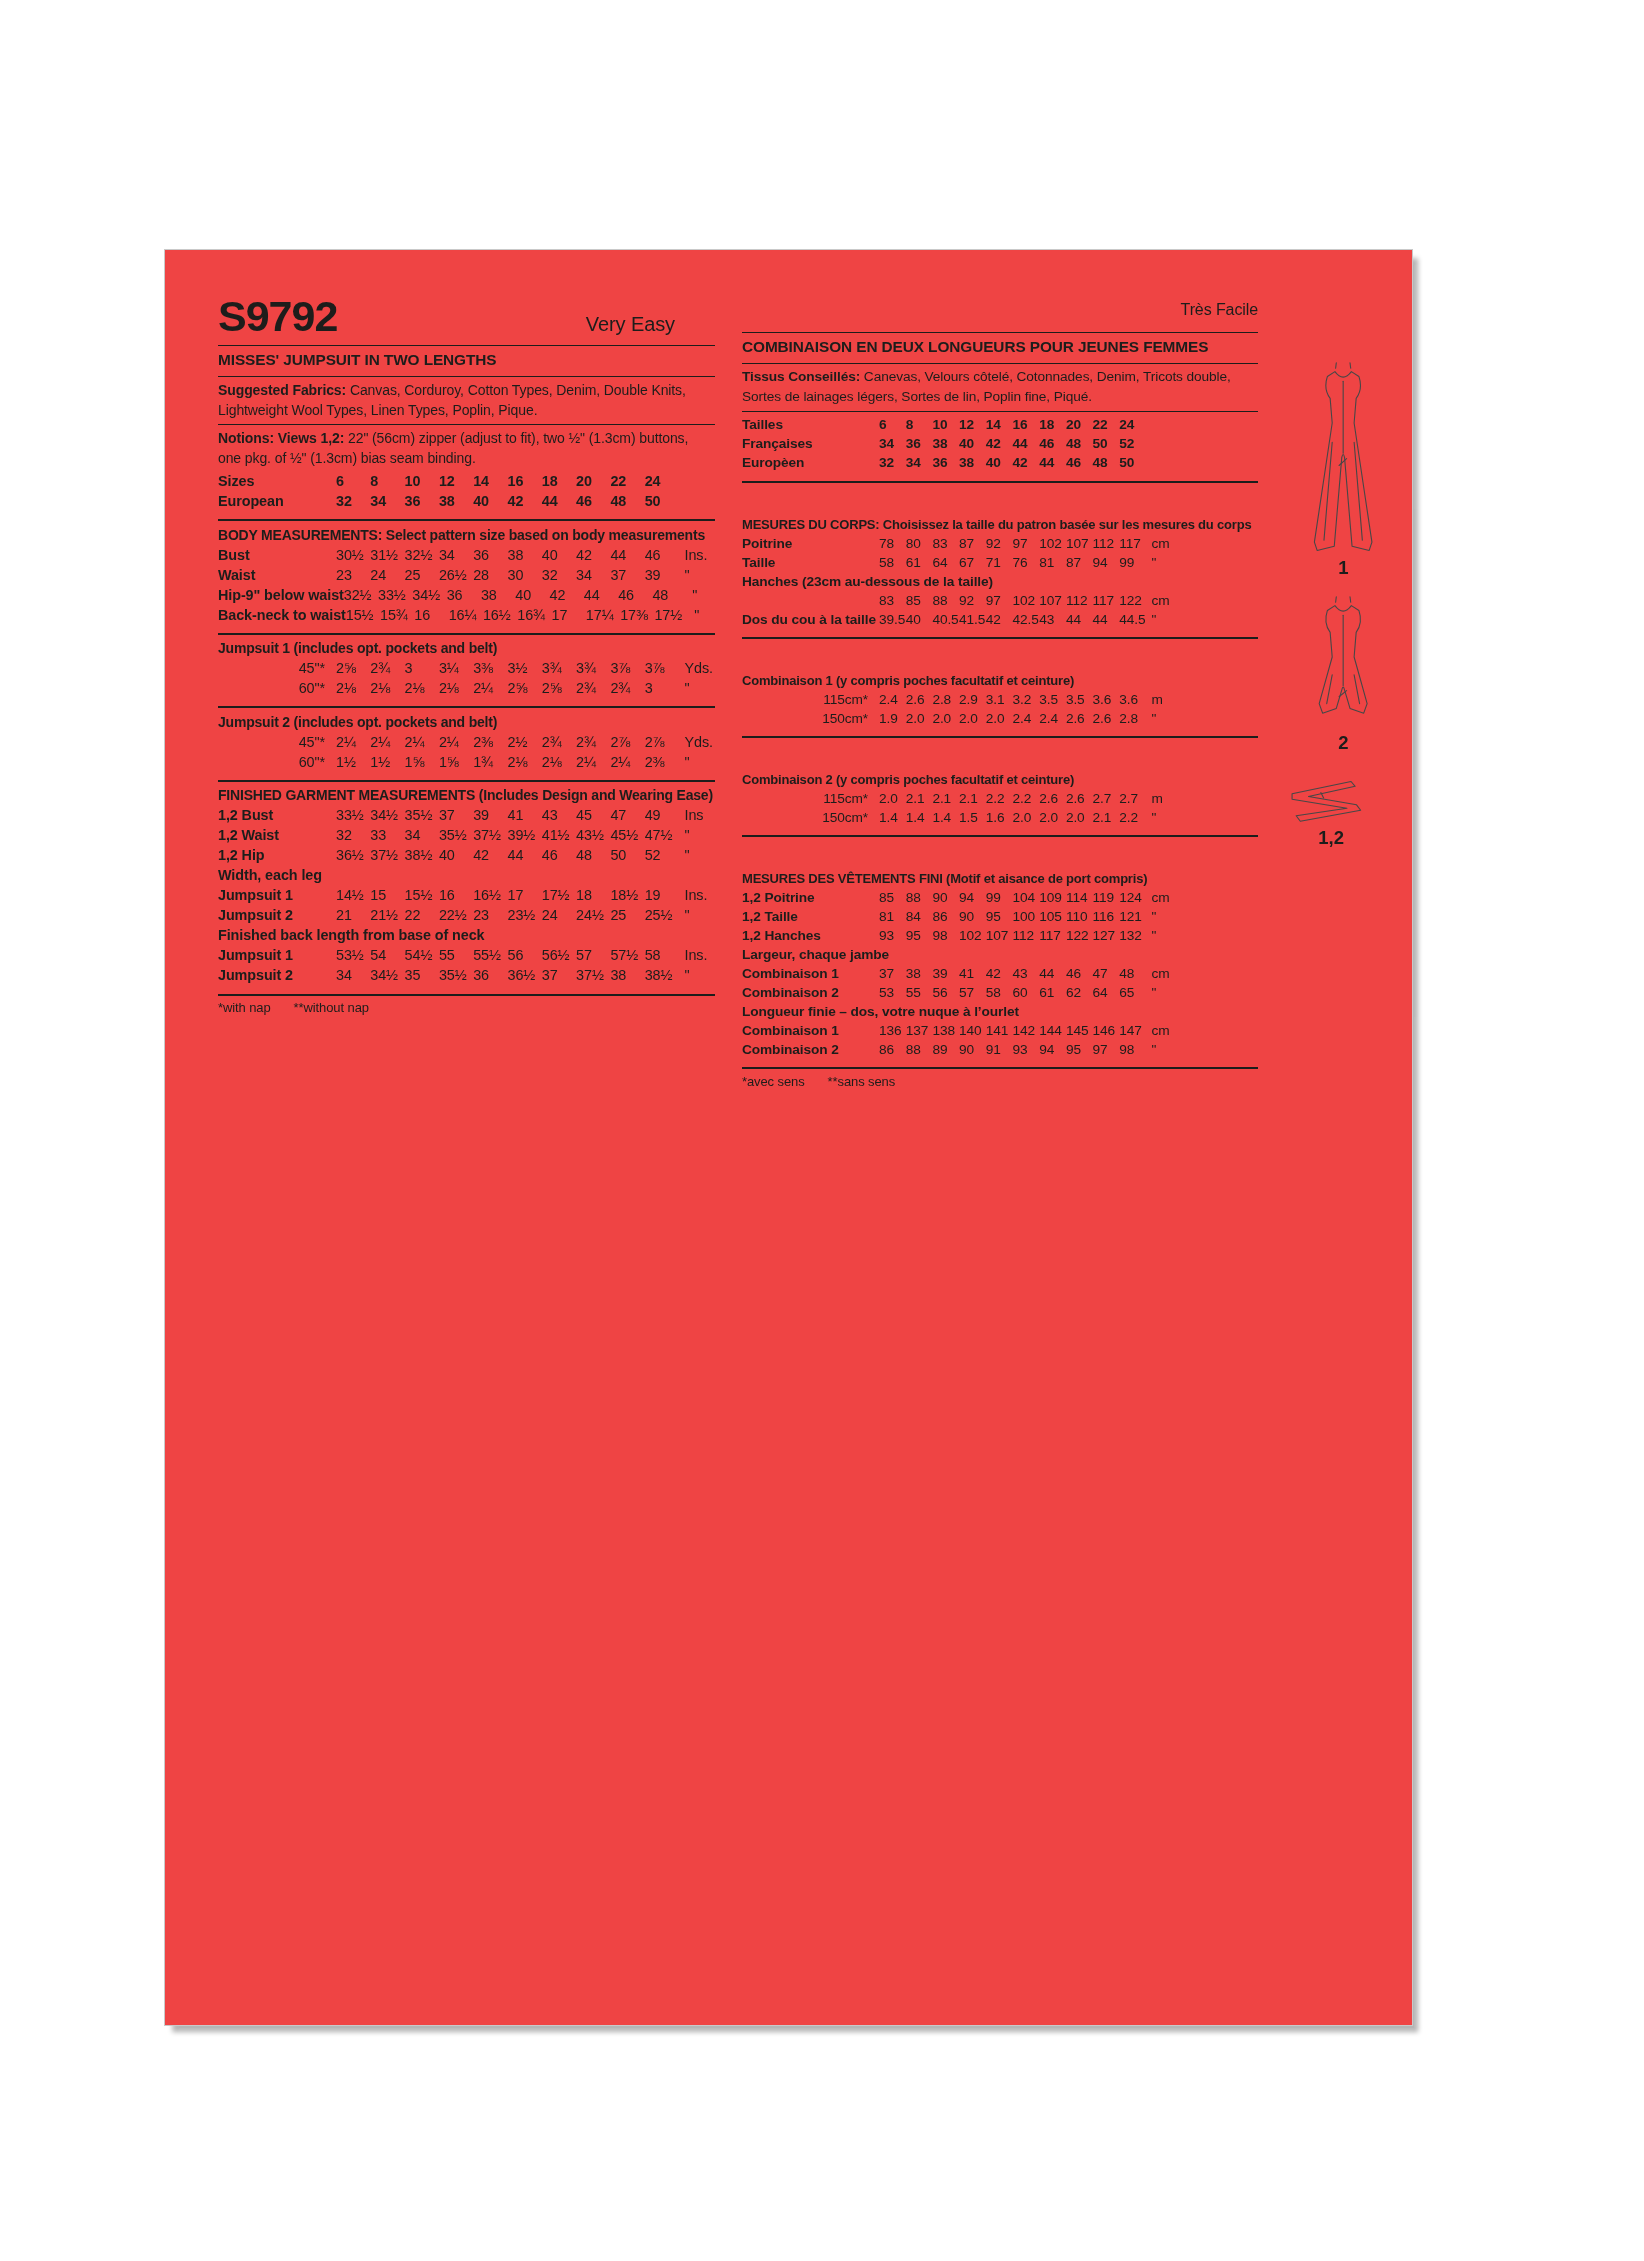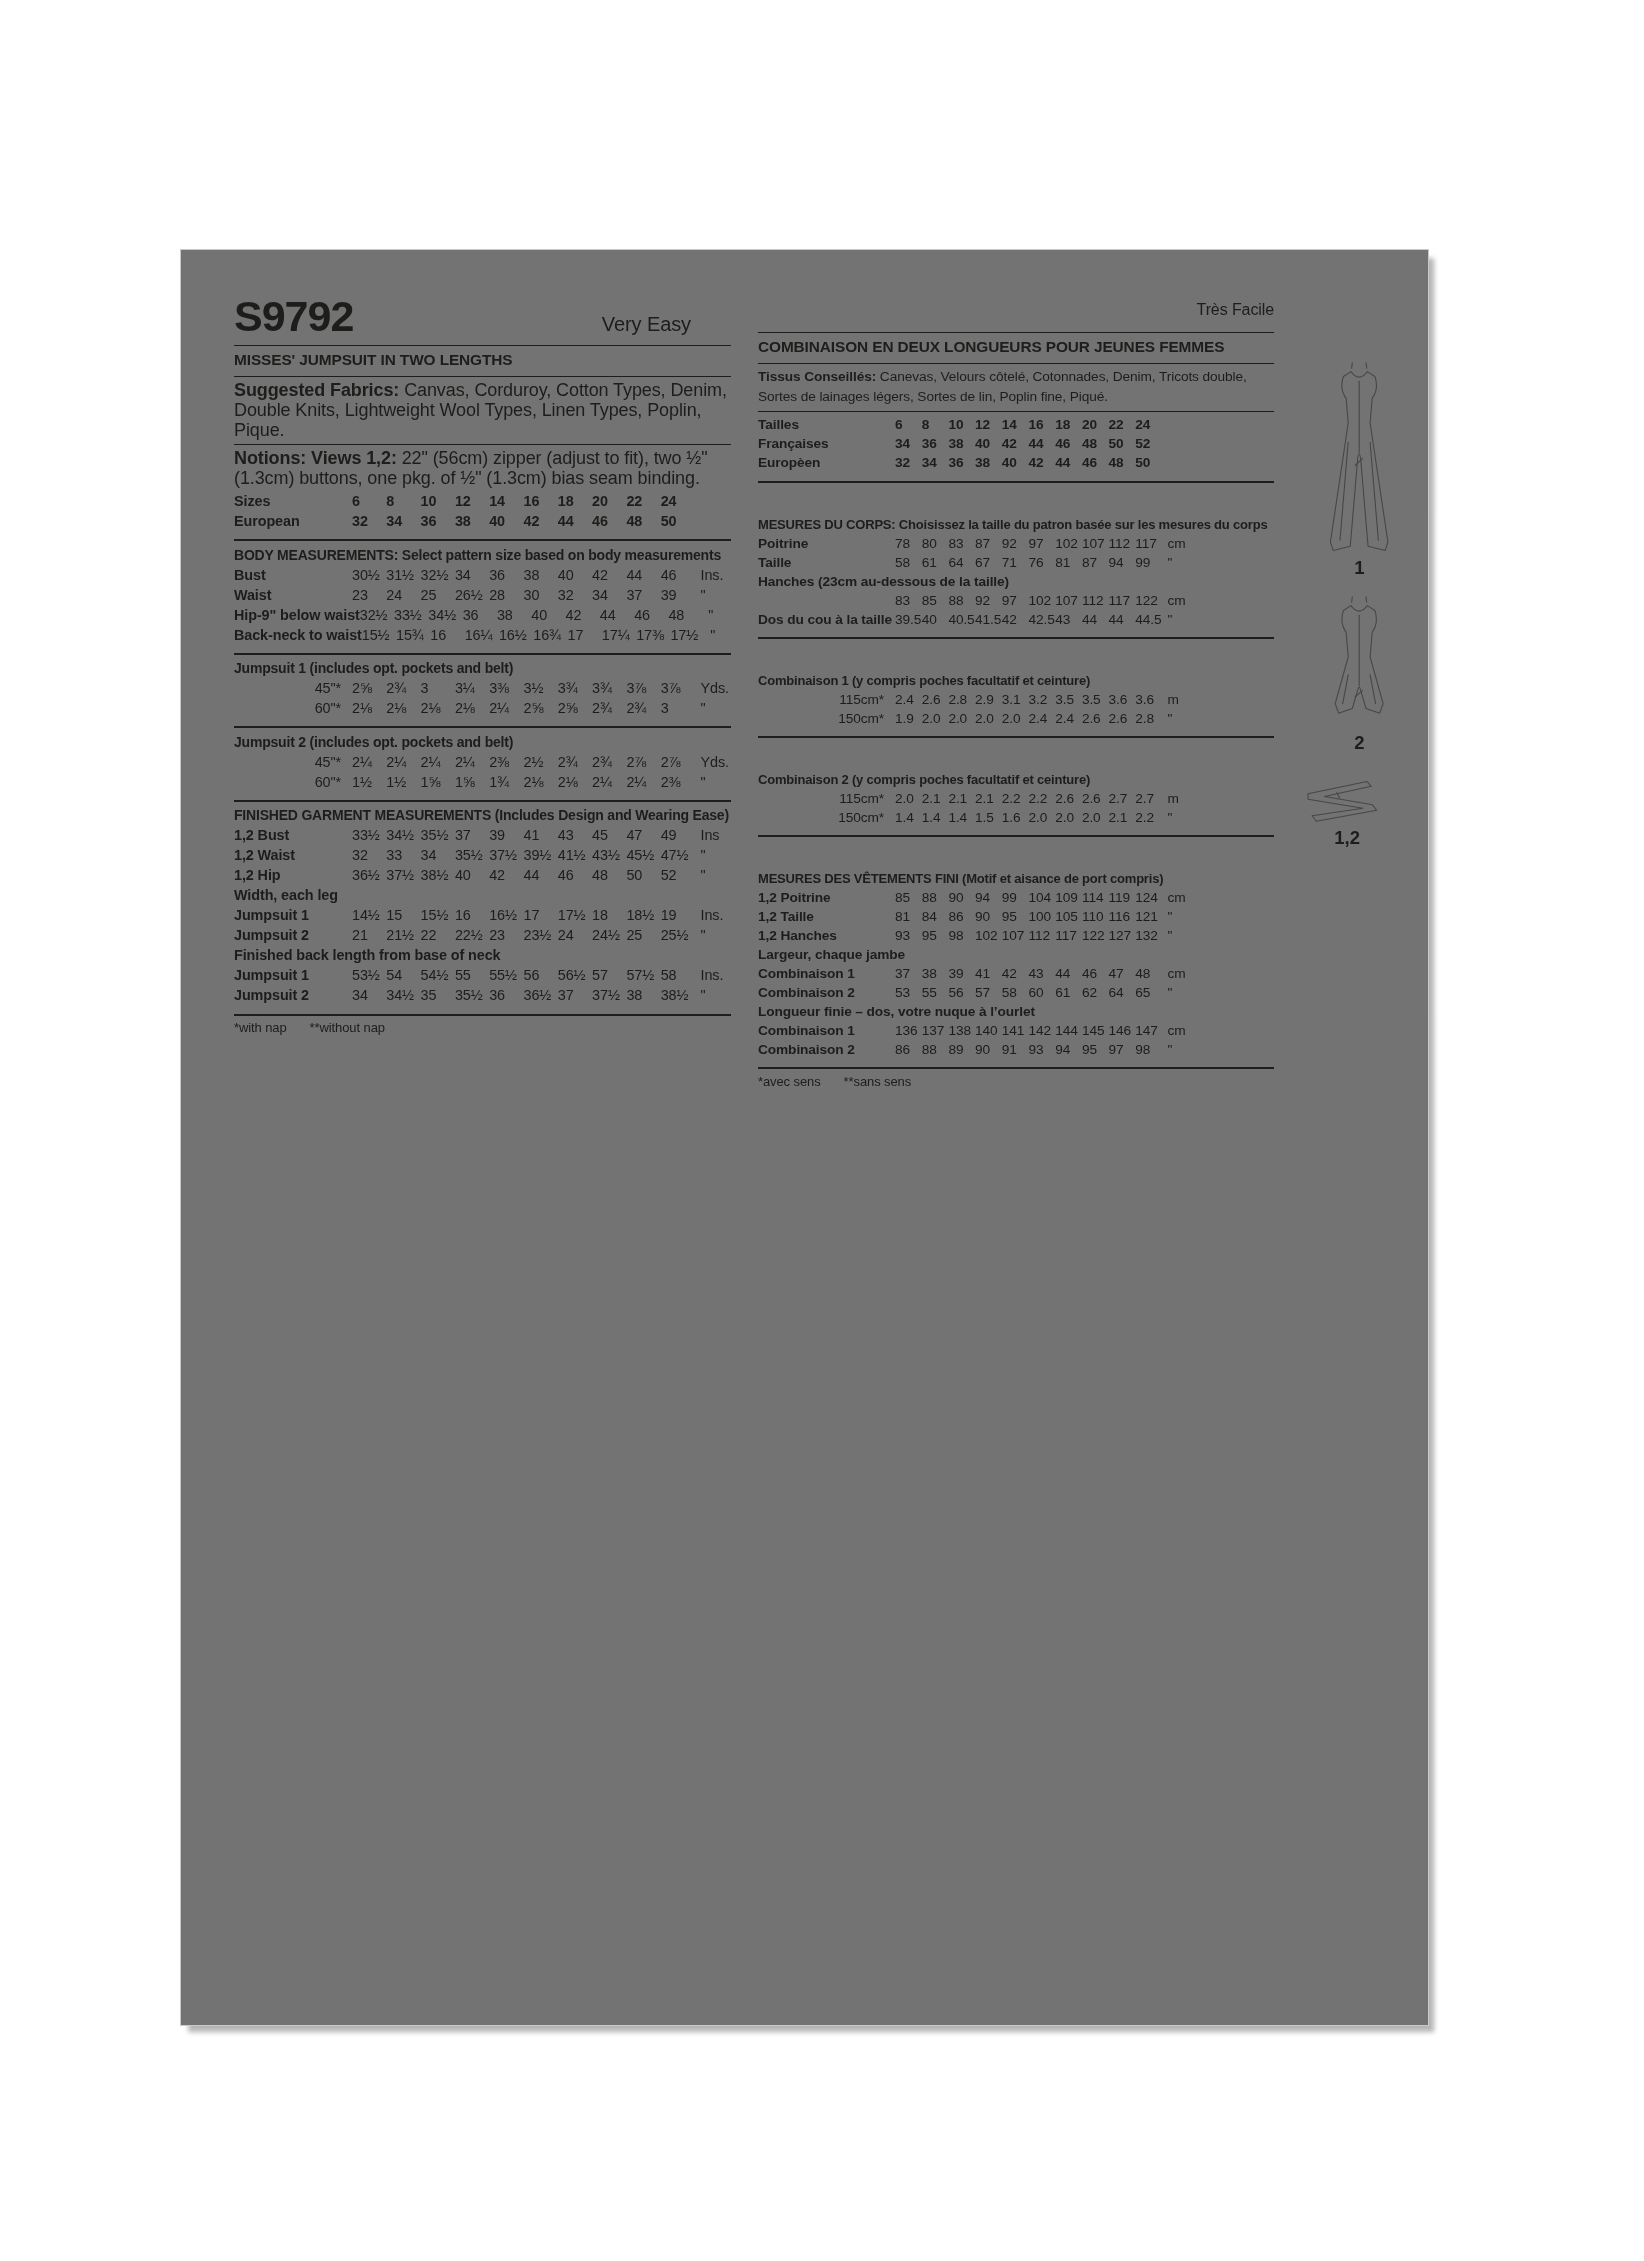--- a/index.html
+++ b/index.html
@@ -5,38 +5,38 @@
   :root{ --ink:#1d1d1b; --paper:#ffffff; --shadow:#b5b5b5; }
   *{ box-sizing:border-box; }
   html,body{ margin:0; padding:0; }
   body{
     width:1645px; height:2261px; position:relative;
     background:var(--paper);
     font-family:"Liberation Sans","DejaVu Sans",sans-serif;
     color:var(--ink);
   }
   .sheet{
-    position:absolute; left:180px; top:249px; width:1249px; height:1777px;
-    background:#737373; border:0.7px solid #c9c9c9;
+    position:absolute; left:164px; top:249px; width:1249px; height:1777px;
+    background:#ef4444; border:0.7px solid #c9c9c9;
     box-shadow:6.9px 8.2px 4.8px -0.7px var(--shadow);
   }
   .col{ position:absolute; letter-spacing:-0.1px; }
   .col-en{ left:53px; top:42px; width:497px; }
   .col-fr{ left:577px; top:42px; width:516px; }
 
   .titlebar{ display:flex; align-items:baseline; height:49px; }
   .pattnum{ font-size:43px; font-weight:800; letter-spacing:-1px; }
   .difficulty{ margin-left:auto; font-size:20px; padding-right:40px; }
   .fr-diffline{ height:36px; display:flex; align-items:center; justify-content:flex-end; font-size:16px; }
 
   .rule{ border-top:1.7px solid var(--ink); margin:4.1px 0 3.4px 0; }
   .rule.thick{ border-top-width:2.4px; margin-top:8.2px; }
 
   .gtitle{ font-size:15.4px; font-weight:700; line-height:22px; white-space:nowrap; }
-  .para{ margin:2.1px 0 2.7px 0; font-size:18px; line-height:20px; }
+  .para{ margin:2.1px 0 2.7px 0; font-size:14px; line-height:20px; }
   .col-fr .para{ font-size:13.7px; }
   .para b{ font-weight:700; }
 
   .shead{ font-weight:700; font-size:14px; line-height:20px; letter-spacing:-0.2px; white-space:nowrap; }
   .col-fr .shead{ font-size:13px; line-height:19px;margin-top:32px; }
 
   .tbl{ }
   .trow{ display:flex; height:20px; line-height:20px; font-size:14.4px; white-space:nowrap; }
   .col-fr .trow{ height:19px; line-height:19px; font-size:13.7px; }
   .rlabel{ flex:0 0 118px; font-weight:700; }

